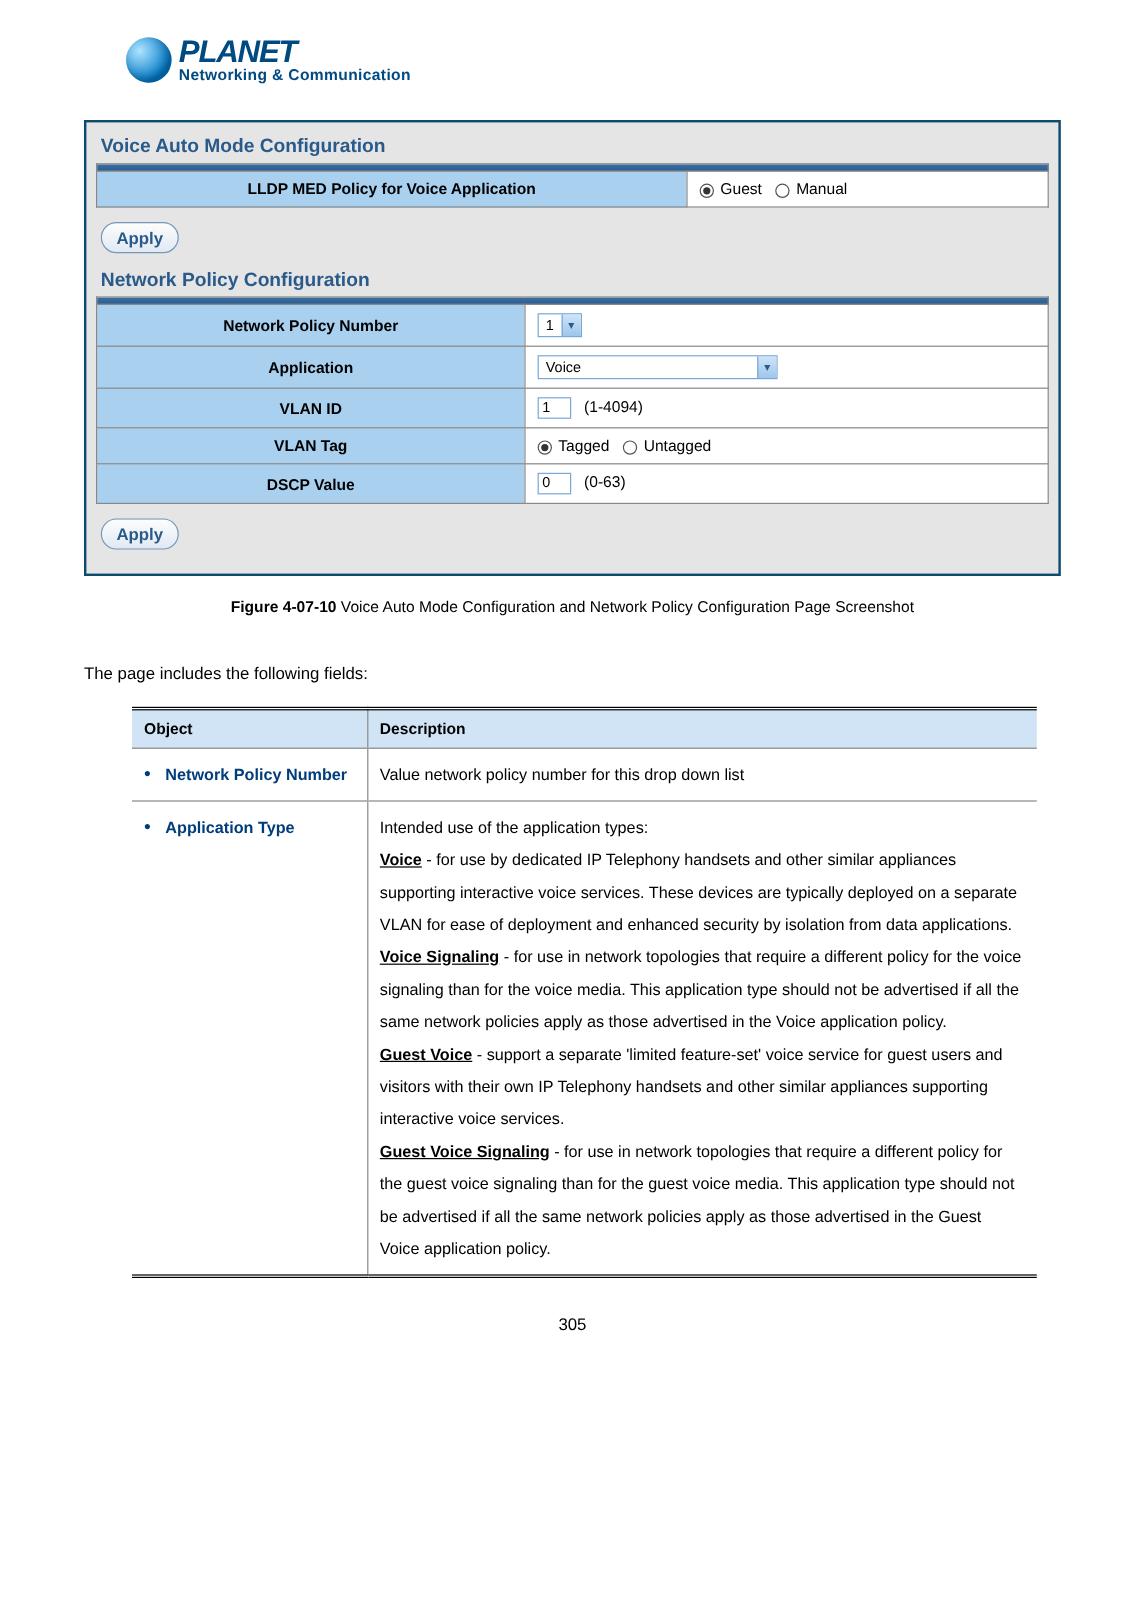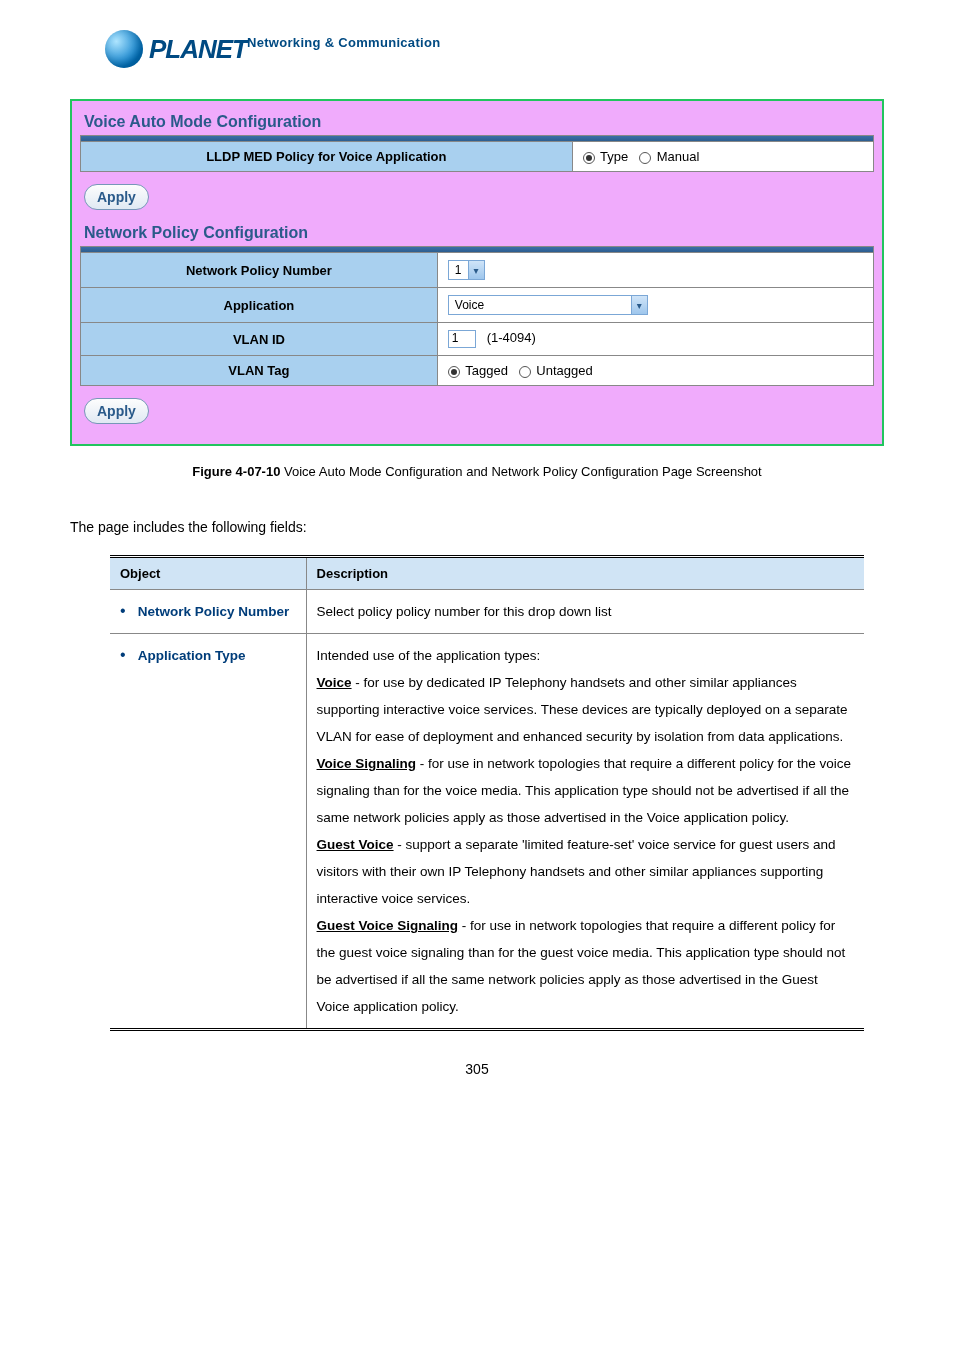--- a/index.html
+++ b/index.html
@@ -20,40 +20,40 @@
   .logo-globe {
     width: 38px; height: 38px;
     border-radius: 50%;
     background: radial-gradient(circle at 30% 30%, #aee5ff, #0078c8 70%);
     position: relative;
     margin-right: 6px;
     box-shadow: inset -4px -4px 8px rgba(0,0,0,0.25);
   }
   .logo-text {
     display: flex;
-    flex-direction: row;
+    flex-direction: column;
     line-height: 1;
   }
   .logo-main {
     font-family: Arial, sans-serif;
     font-weight: 900;
     font-style: italic;
     font-size: 26px;
     color: #004a82;
     letter-spacing: -1px;
   }
   .logo-sub {
     font-size: 13px;
     color: #004a82;
     font-weight: bold;
     letter-spacing: 0.3px;
   }
   .panel {
-    border: 2px solid #22c55e;
-    background: #f0abfc;
+    border: 2px solid #0c4a6e;
+    background: #e5e5e5;
     padding: 6px 8px 12px 8px;
     margin-top: 31px;
   }
   .section-title {
     color: #2a5a8a;
     font-weight: bold;
     font-size: 16px;
     padding: 6px 4px 4px 4px;
   }
   .cfg-table {
@@ -175,21 +175,21 @@
   <div class="section-title">Voice Auto Mode Configuration</div>
   <table class="cfg-table">
     <tbody>
         <tr class="hdr-row">
           <td colspan="2"></td>
         </tr>
     <tr>
       <td class="label-cell" style="width:62%;">LLDP MED Policy for Voice Application</td>
       <td class="value-cell">
         <span class="radio-dot checked"></span>
-        <span>Type</span>
+        <span>Guest</span>
         &nbsp;
         <span class="radio-dot"></span>
         <span>Manual</span>
       </td>
     </tr>
   </tbody>
     </table>
 
   <div class="apply-btn">Apply</div>
 
@@ -227,20 +227,27 @@
     <tr>
       <td class="label-cell">VLAN Tag</td>
       <td class="value-cell">
         <span class="radio-dot checked"></span>
         <span>Tagged</span>
         &nbsp;
         <span class="radio-dot"></span>
         <span>Untagged</span>
       </td>
     </tr>
+    <tr>
+      <td class="label-cell">DSCP Value</td>
+      <td class="value-cell">
+        <span class="num-input">0</span>
+        &nbsp;&nbsp;<span>(0-63)</span>
+      </td>
+    </tr>
   </tbody>
     </table>
 
   <div class="apply-btn">Apply</div>
 </div>
 
 <div class="fig-caption">
   <b>Figure 4-07-10</b><span> Voice Auto Mode Configuration and Network Policy Configuration Page Screenshot</span>
 </div>
 
@@ -249,21 +256,21 @@
 <table class="desc-table">
   <thead>
     <tr>
       <th style="width:26%;">Object</th>
       <th>Description</th>
     </tr>
   </thead>
   <tbody>
     <tr>
       <td><span class="bullet">•</span> <span class="obj-name">Network Policy Number</span></td>
-      <td>Select policy policy number for this drop down list</td>
+      <td>Value network policy number for this drop down list</td>
     </tr>
     <tr>
       <td><span class="bullet">•</span> <span class="obj-name">Application Type</span></td>
       <td>
         <span>Intended use of the application types:</span><br>
         <b class="ul">Voice</b><span> - for use by dedicated IP Telephony handsets and other similar appliances supporting interactive voice services. These devices are typically deployed on a separate VLAN for ease of deployment and enhanced security by isolation from data applications.</span><br>
         <b class="ul">Voice Signaling</b><span> - for use in network topologies that require a different policy for the voice signaling than for the voice media. This application type should not be advertised if all the same network policies apply as those advertised in the Voice application policy.</span><br>
         <b class="ul">Guest Voice</b><span> - support a separate 'limited feature-set' voice service for guest users and visitors with their own IP Telephony handsets and other similar appliances supporting interactive voice services.</span><br>
         <b class="ul">Guest Voice Signaling</b><span> - for use in network topologies that require a different policy for the guest voice signaling than for the guest voice media. This application type should not be advertised if all the same network policies apply as those advertised in the Guest Voice application policy.</span>
       </td>

